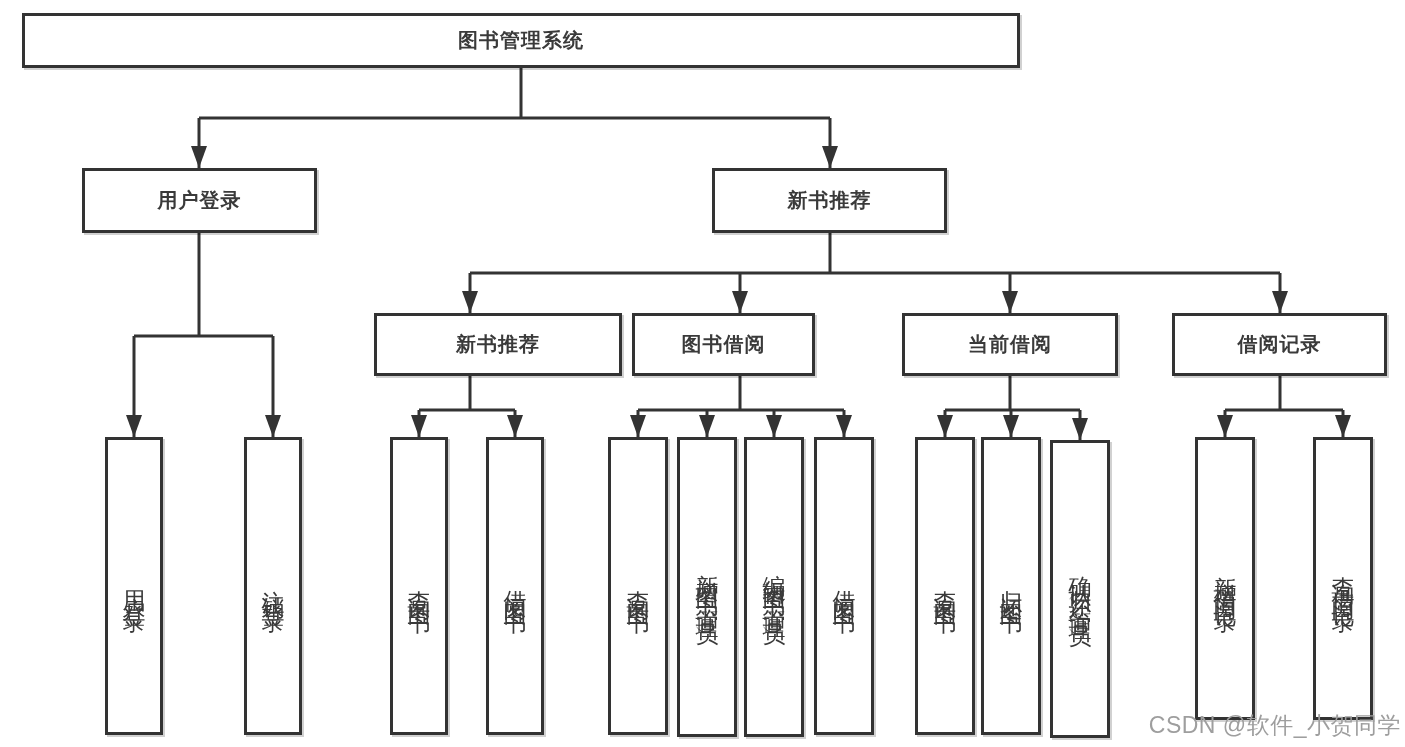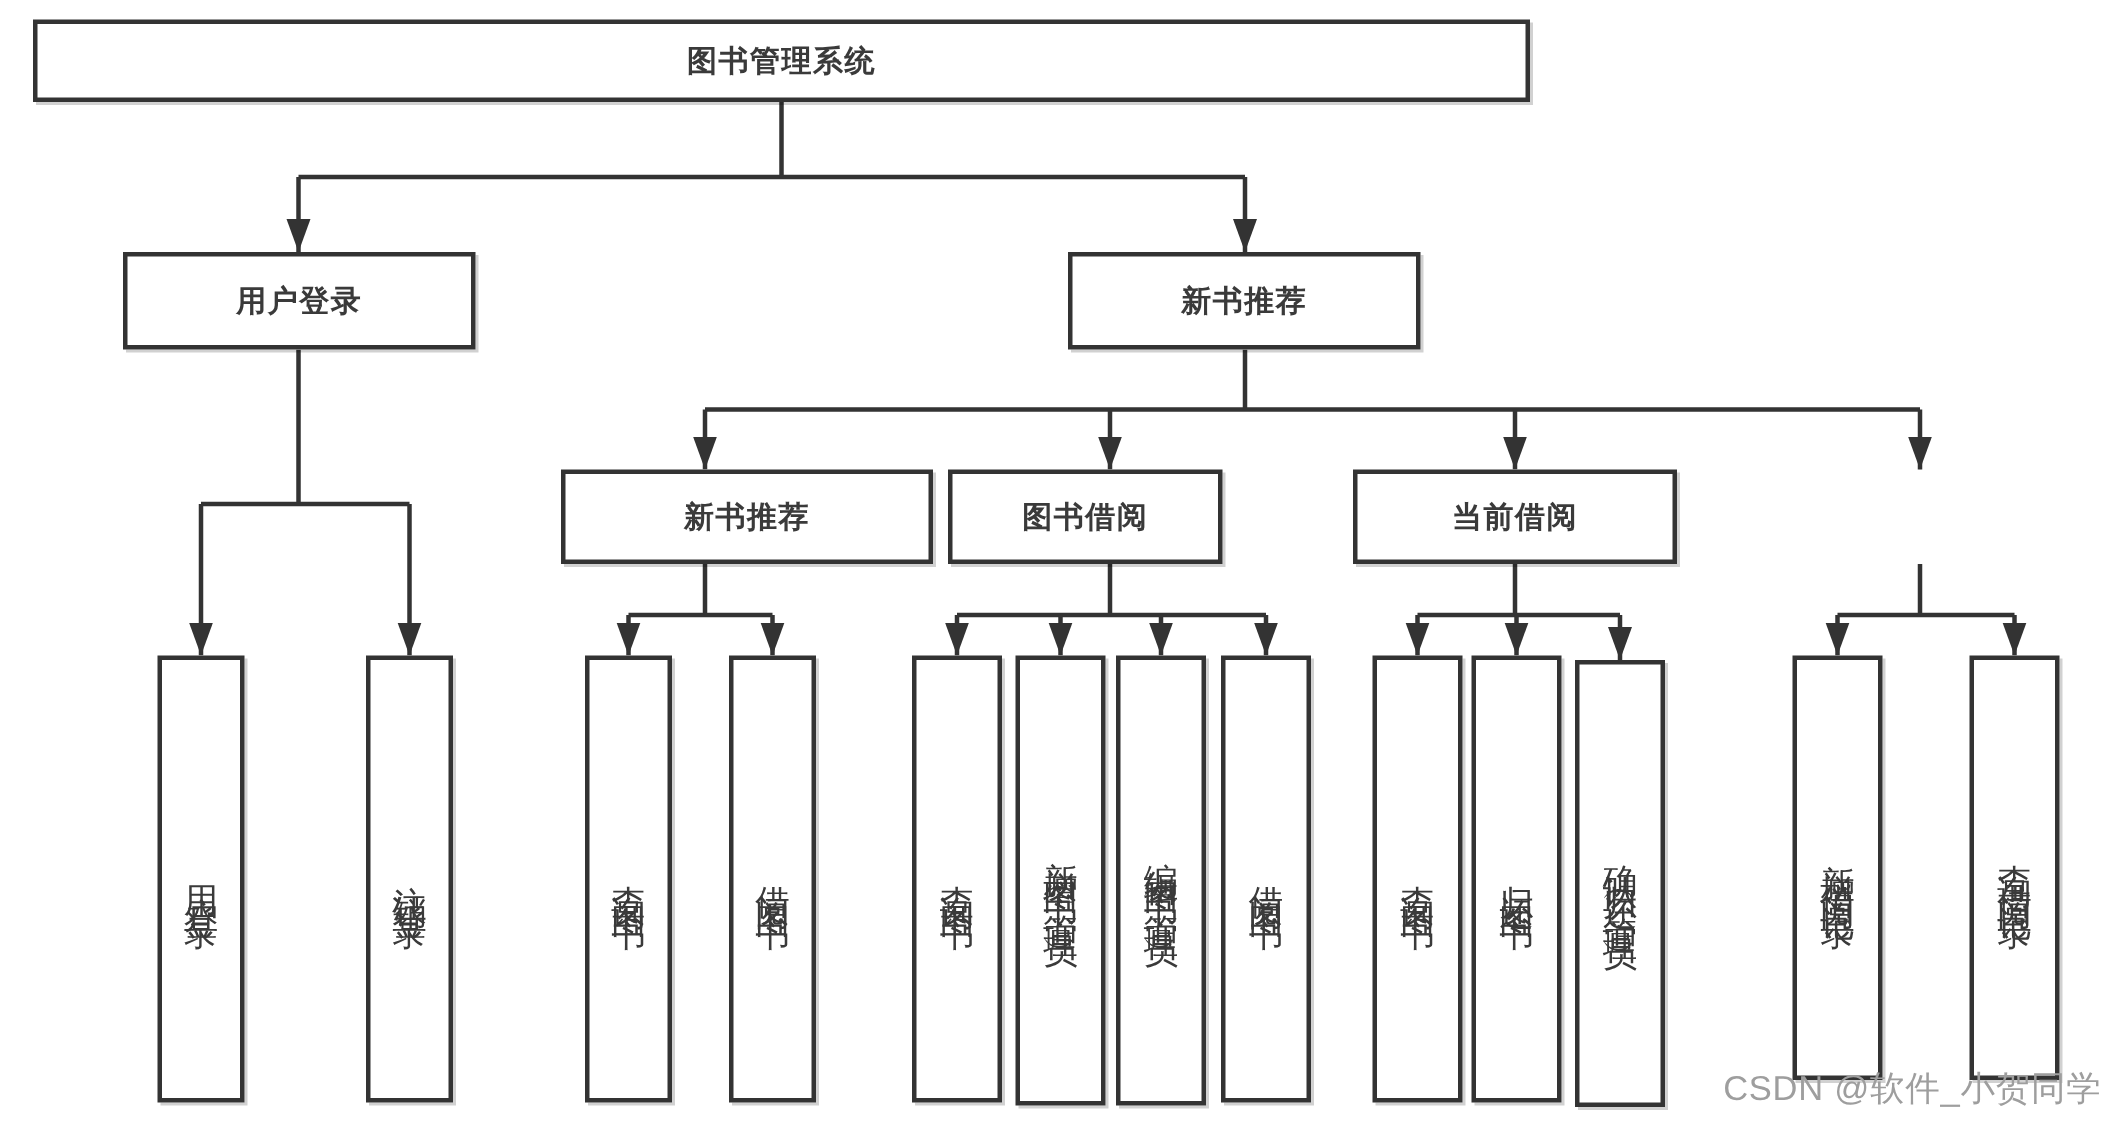--- a/index.html
+++ b/index.html
@@ -116,20 +116,23 @@
 
   <div class="hbox" style="left:374px; top:313px; width:248px; height:63px;">
     <span>新书推荐</span>
   </div>
   <div class="hbox" style="left:632px; top:313px; width:183px; height:63px;">
     <span>图书借阅</span>
   </div>
   <div class="hbox" style="left:902px; top:313px; width:216px; height:63px;">
     <span>当前借阅</span>
   </div>
+  <div class="hbox" style="left:1172px; top:313px; width:215px; height:63px;">
+    <span>借阅记录</span>
+  </div>
 
   <div class="vbox" style="left:105px; top:437px; width:58px; height:298px;">
     <span class="vtext">用户登录</span>
   </div>
   <div class="vbox" style="left:244px; top:437px; width:58px; height:298px;">
     <span class="vtext">注销登录</span>
   </div>
 
   <div class="vbox" style="left:390px; top:437px; width:58px; height:298px;">
     <span class="vtext">查询图书</span>

